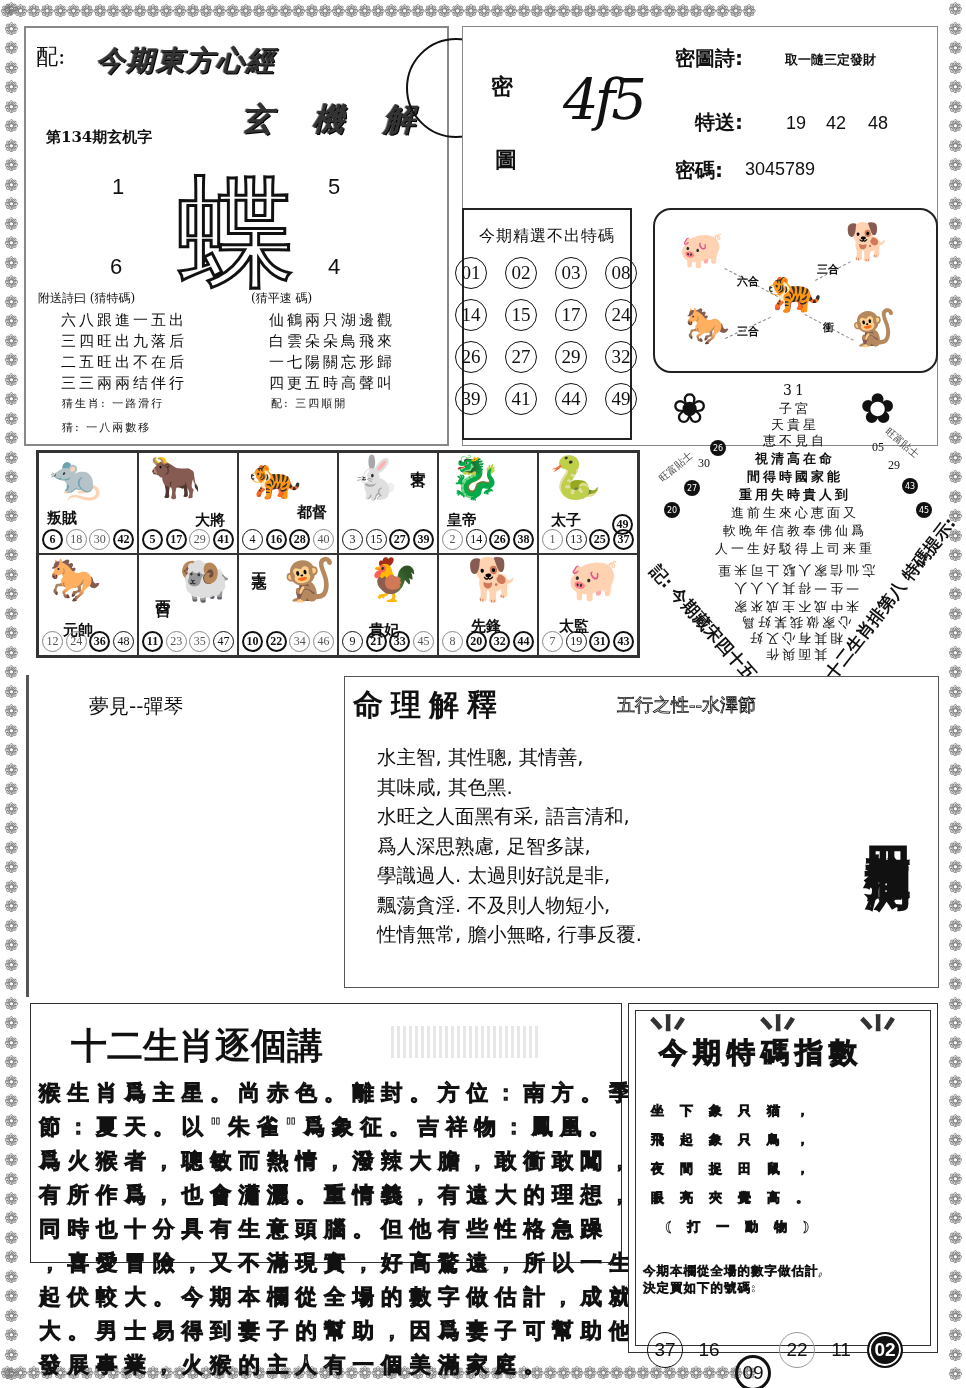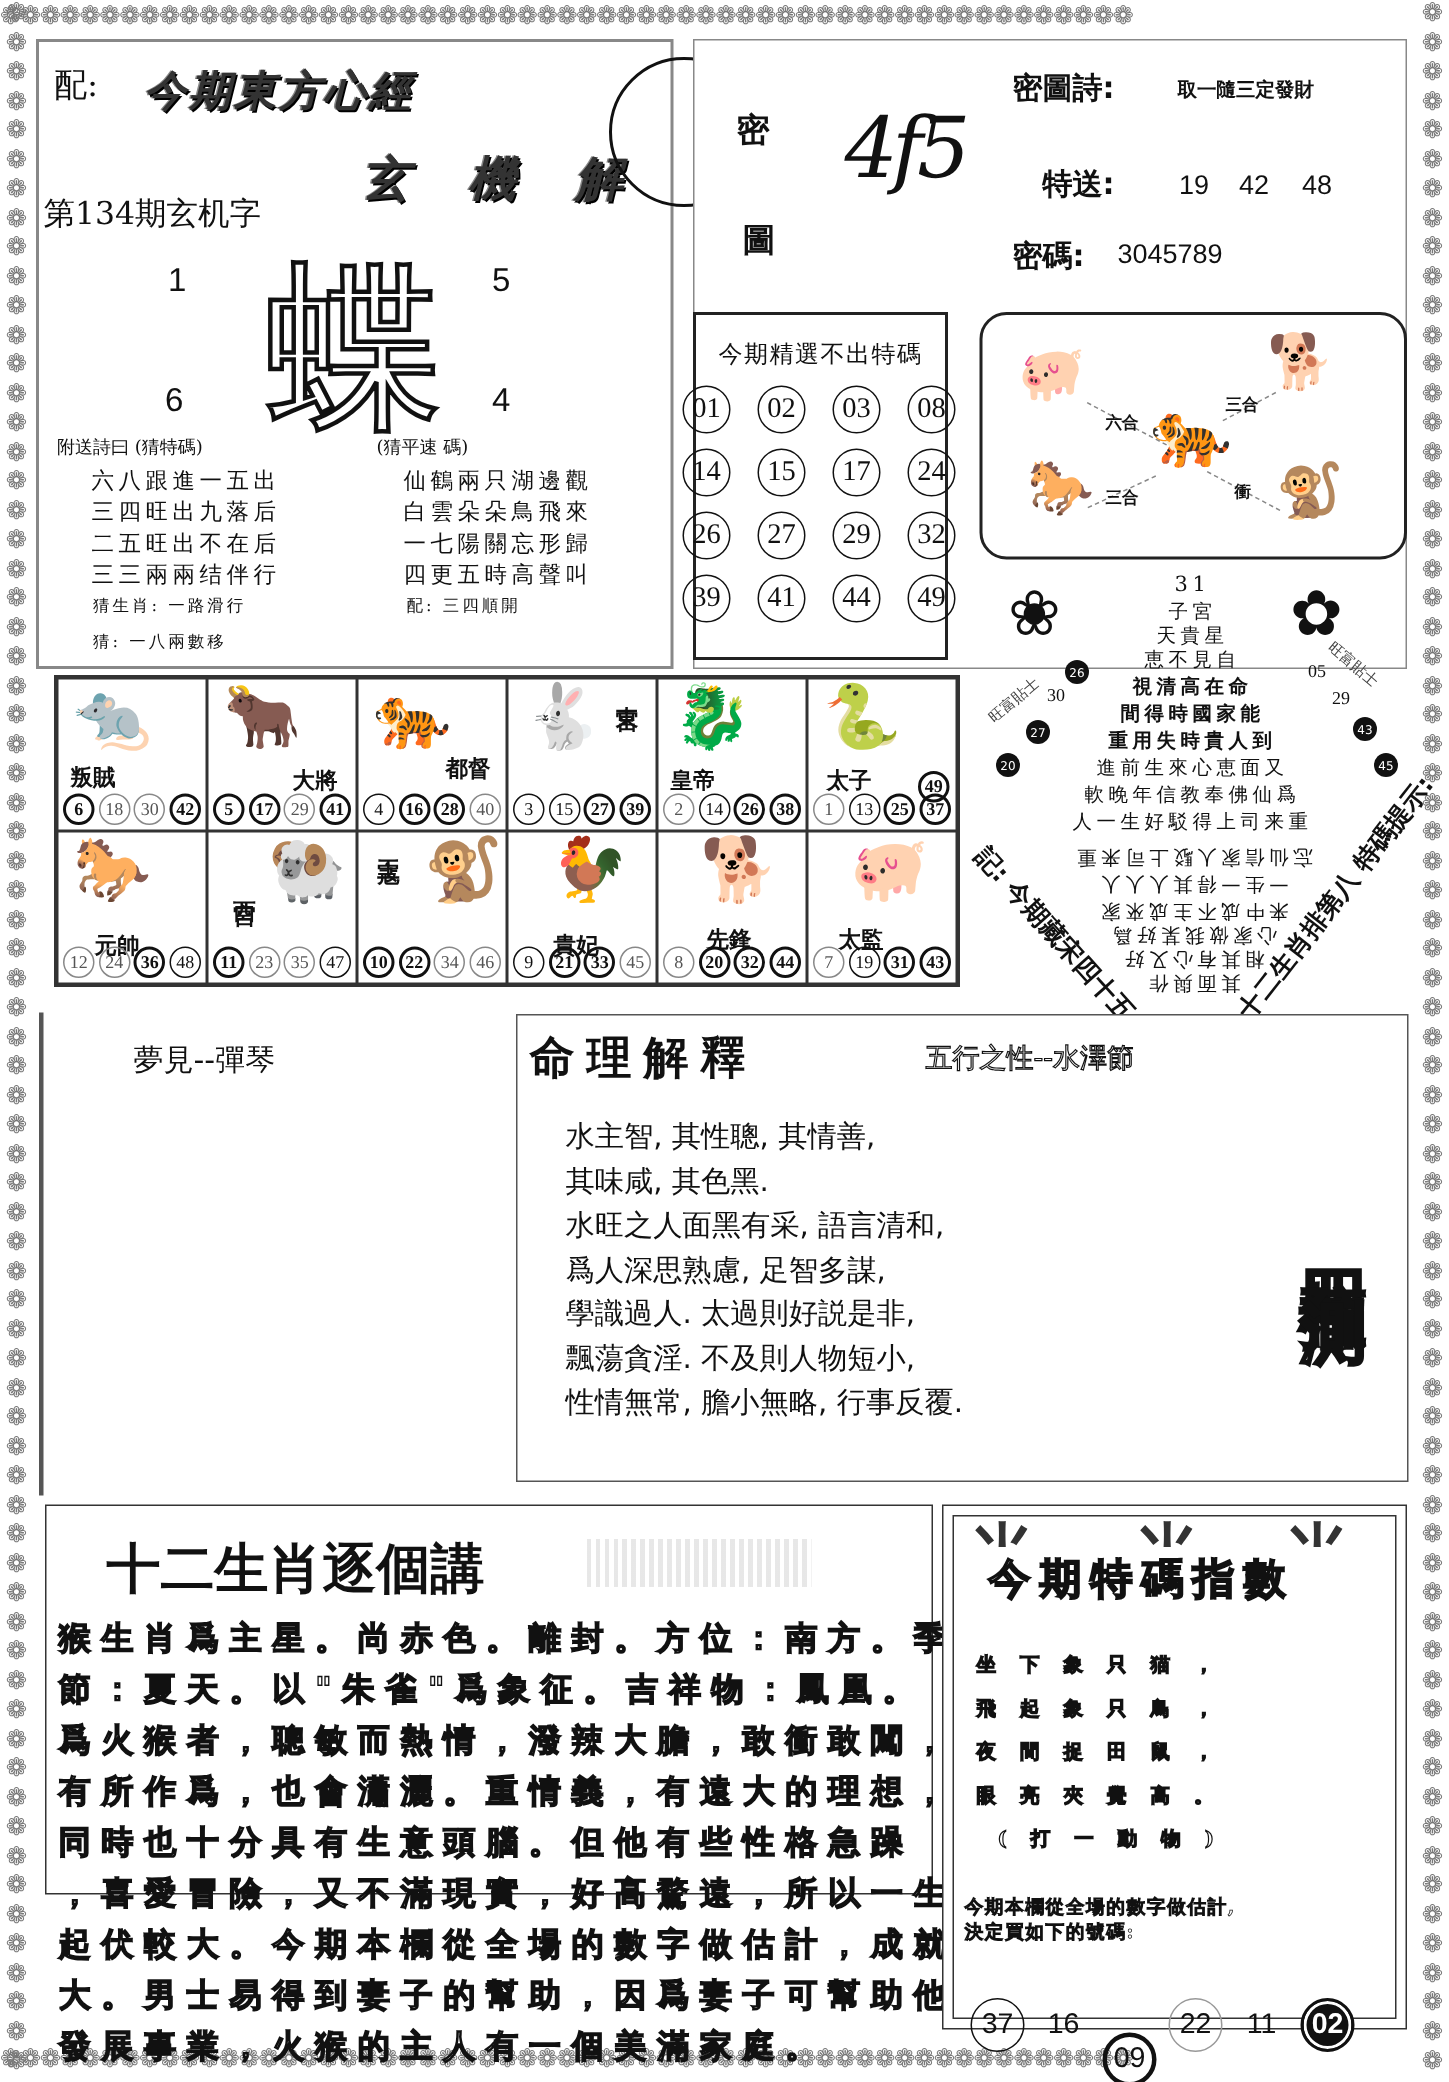--- a/index.html
+++ b/index.html
@@ -13,21 +13,21 @@
     font-size: 17px; line-height: 19.5px; color: #777; text-align: center; word-break: break-all; }
 
   .panel { position: absolute; border: 2px solid #555; background: #fff; }
 
   
   #p-top-left { left: 24px; top: 26px; width: 425px; height: 420px; border-color: #888; }
   .pei-label { position: absolute; left: 10px; top: 14px; font-family: "DejaVu Serif", serif; font-size: 22px; }
   .fancy-title { position: absolute; font-family: "DejaVu Serif", serif; font-weight: bold; font-style: italic;
     color: #333; text-shadow: 1px 1px 0 #000, -1px 0 0 #888; letter-spacing: 2px; }
   .big-circle { position: absolute; left: 380px; top: 10px; width: 100px; height: 100px; border: 2px solid #111; border-radius: 50%; }
-  .issue-title { position: absolute; left: 3px; top: 100px; font-family: "DejaVu Serif", serif; font-weight: normal; font-size: 21px; }
+  .issue-title { position: absolute; left: 20px; top: 100px; font-family: "DejaVu Serif", serif; font-weight: bold; font-size: 15px; }
   .corner-num { position: absolute; font-size: 22px; font-family: "Liberation Sans", sans-serif; }
   .mystery-char { position: absolute; left: 105px; top: 140px; width: 210px; height: 130px; font-size: 120px; line-height: 130px;
     text-align: center; color: #fff; -webkit-text-stroke: 3px #111; font-family: "DejaVu Sans", sans-serif; }
   .poem-head { position: absolute; font-family: "DejaVu Serif", serif; font-size: 12px; }
   .poem-col { position: absolute; font-family: "DejaVu Serif", serif; font-size: 15px; line-height: 21px; letter-spacing: 3px; }
   .poem-note { position: absolute; font-family: "DejaVu Serif", serif; font-size: 11px; letter-spacing: 2px; }
 
   
   #p-top-right { left: 462px; top: 26px; width: 476px; height: 420px; border-color: #888; border-width: 1px; }
   .mi-stamp { position: absolute; font-family: "DejaVu Serif", serif; font-weight: bold; font-size: 22px; }

